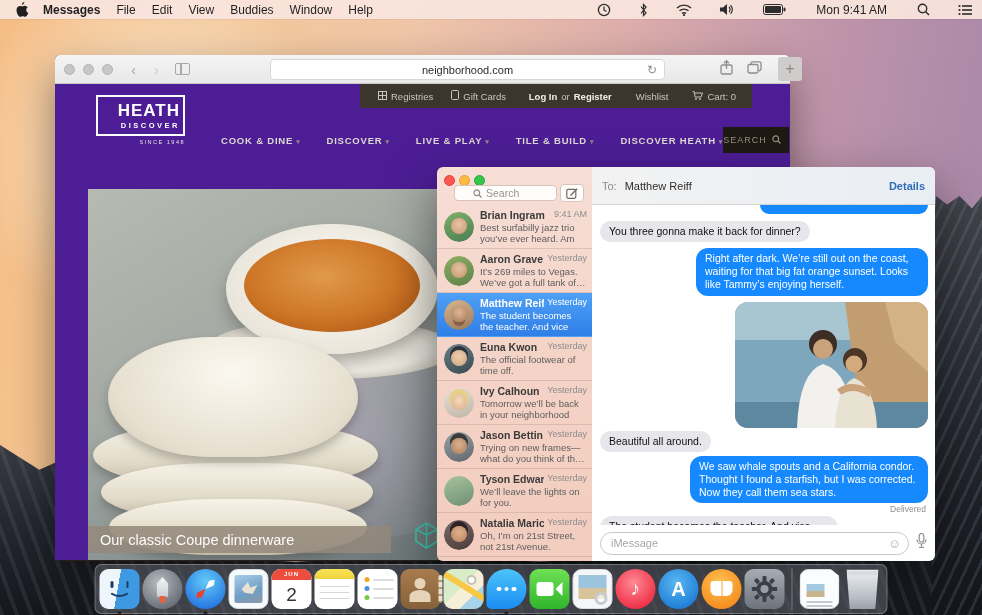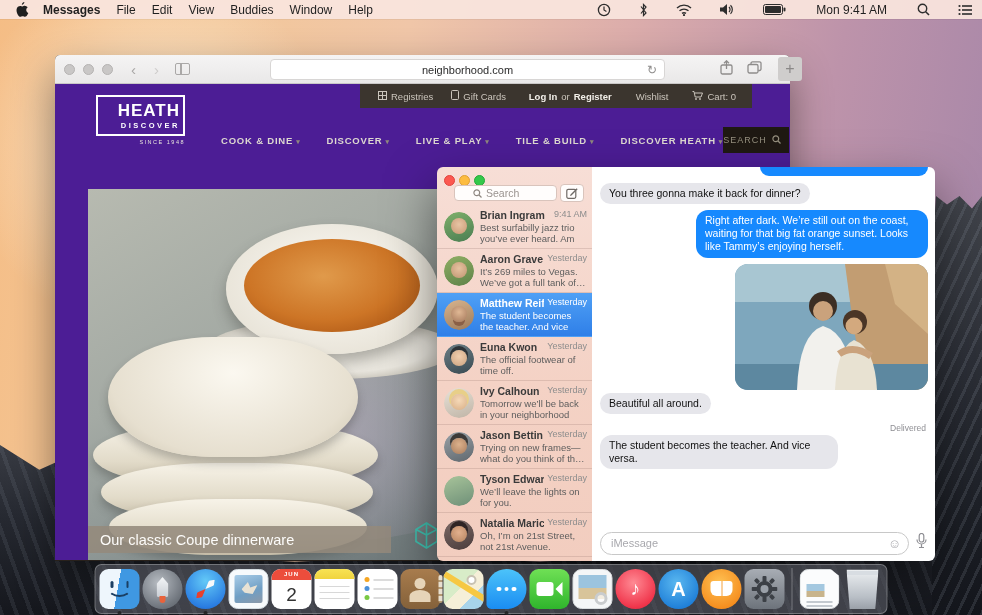--- a/index.html
+++ b/index.html
@@ -134,21 +134,21 @@
     display:flex; align-items:center; font-size:11px; flex:none; }
   .chead .to { color:#8a8a8a; margin-left:10px; }
   .chead .toname { color:#2e2e2e; margin-left:8px; }
   .chead .details { margin-left:auto; margin-right:10px; color:#2e6eb5; font-weight:bold; }
   .cbody { flex:1; padding:0 7px 0 8px; overflow:hidden; }
   .bub { max-width:238px; border-radius:12px; padding:4px 9px; font-size:10.5px; line-height:1.25; width:fit-content; }
   .bub.rx { background:#e6e6eb; color:#111; }
   .bub.tx { background:#1689fe; color:#fff; margin-left:auto; }
   .partial { margin-left:auto; width:168px; height:9px; border-radius:0 0 12px 12px; background:#1689fe; }
   .photo { margin-left:auto; margin-top:6px; width:193px; height:126px; border-radius:13px; overflow:hidden; position:relative; flex:none; }
-  .delivered { text-align:right; font-size:8.5px; color:#8e8e93; margin-top:9px; margin-right:2px; }
+  .delivered { text-align:right; font-size:8.5px; color:#8e8e93; margin-top:1px; margin-right:2px; }
   .cinput { height:36px; flex:none; display:flex; align-items:center; padding:0 8px; gap:7px; }
   .cinput .field { flex:1; height:23px; border:1px solid #c8c8c8; border-radius:12px; display:flex; align-items:center; position:relative; background:#fff; }
   .cinput input { border:none; outline:none; background:transparent; margin-left:10px; font-size:11px; width:75%; color:#333; }
   .cinput input::placeholder { color:#a8a8ad; }
   .smiley { position:absolute; right:7px; color:#a8a8ad; font-size:13px; line-height:1; }
 
   
   .dock { position:absolute; left:50%; transform:translateX(-50%); bottom:1px; height:50px; z-index:30;
     background:rgba(105,108,118,.5); border:1px solid rgba(255,255,255,.28); border-radius:7px;
     display:flex; align-items:center; padding:0 4px; gap:3px; }
@@ -488,20 +488,25 @@
             <div class="row1">
               <span class="nm">Natalia Maric</span>
               <span class="tm">Yesterday</span>
             </div>
         <div class="pv">Oh, I’m on 21st Street, not 21st Avenue.</div>
           </div>
       </div>
     </div>
 
     <div class="msgchat">
+      <div class="chead">
+        <span class="to">To:</span>
+        <span class="toname">Matthew Reiff</span>
+        <span class="details">Details</span>
+      </div>
       <div class="cbody">
         <div class="partial"></div>
         <div class="bub rx" style="margin-top:7px">You three gonna make it back for dinner?</div>
         <div class="bub tx" style="margin-top:6px; max-width:232px">Right after dark.  We’re still out on the coast, waiting for that big fat orange sunset.  Looks like Tammy’s enjoying herself.</div>
         <div class="photo">
           <svg width="193" height="126" viewBox="0 0 193 126">
             <rect width="193" height="126" fill="#7ea7bd"></rect>
             <rect y="0" width="193" height="38" fill="#a8c6d2"></rect>
             <path d="M110 0 L193 0 L193 126 L130 126 L118 60 Z" fill="#c29d72"></path>
             <path d="M150 0 L193 0 L193 70 L160 40 Z" fill="#d3b285"></path>
@@ -509,20 +514,21 @@
             <circle cx="88" cy="42" r="14" fill="#3c2e24"></circle>
             <circle cx="88" cy="47" r="10" fill="#caa27c"></circle>
             <path d="M62 126 Q64 70 88 62 Q116 70 118 126 Z" fill="#f2f1ed"></path>
             <circle cx="120" cy="58" r="12" fill="#4a3526"></circle>
             <circle cx="119" cy="62" r="8.5" fill="#d3a97e"></circle>
             <path d="M100 126 Q102 84 119 76 Q140 84 142 126 Z" fill="#e8e2d2"></path>
             <path d="M104 90 Q118 80 136 92" stroke="#caa27c" stroke-width="7" fill="none"></path>
           </svg>
         </div>
         <div class="bub rx" style="margin-top:3px">Beautiful all around.</div>
+        <div class="bub tx" style="margin-top:4px; max-width:238px">We saw whale spouts and a California condor. Thought I found a starfish, but I was corrected. Now they call them sea stars.</div>
         <div class="delivered">Delivered</div>
         <div class="bub rx" style="margin-top:2px">The student becomes the teacher. And vice versa.</div>
       </div>
       <div class="cinput">
         <div class="field">
           <input placeholder="iMessage" style="">
           <span class="smiley">☺</span>
         </div>
         <span><svg width="11" height="16" viewBox="0 0 11 16">
               <rect x="3.2" y="0.5" width="4.6" height="8.5" rx="2.3" fill="none" stroke="#8e8e93" stroke-width="1.2"></rect>

